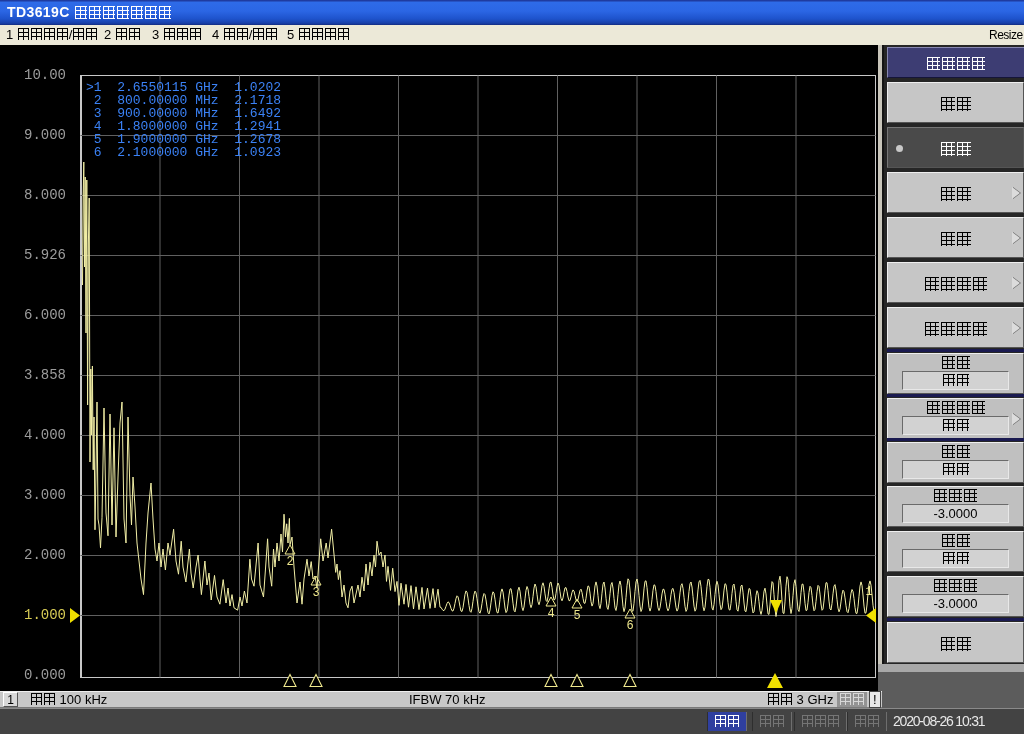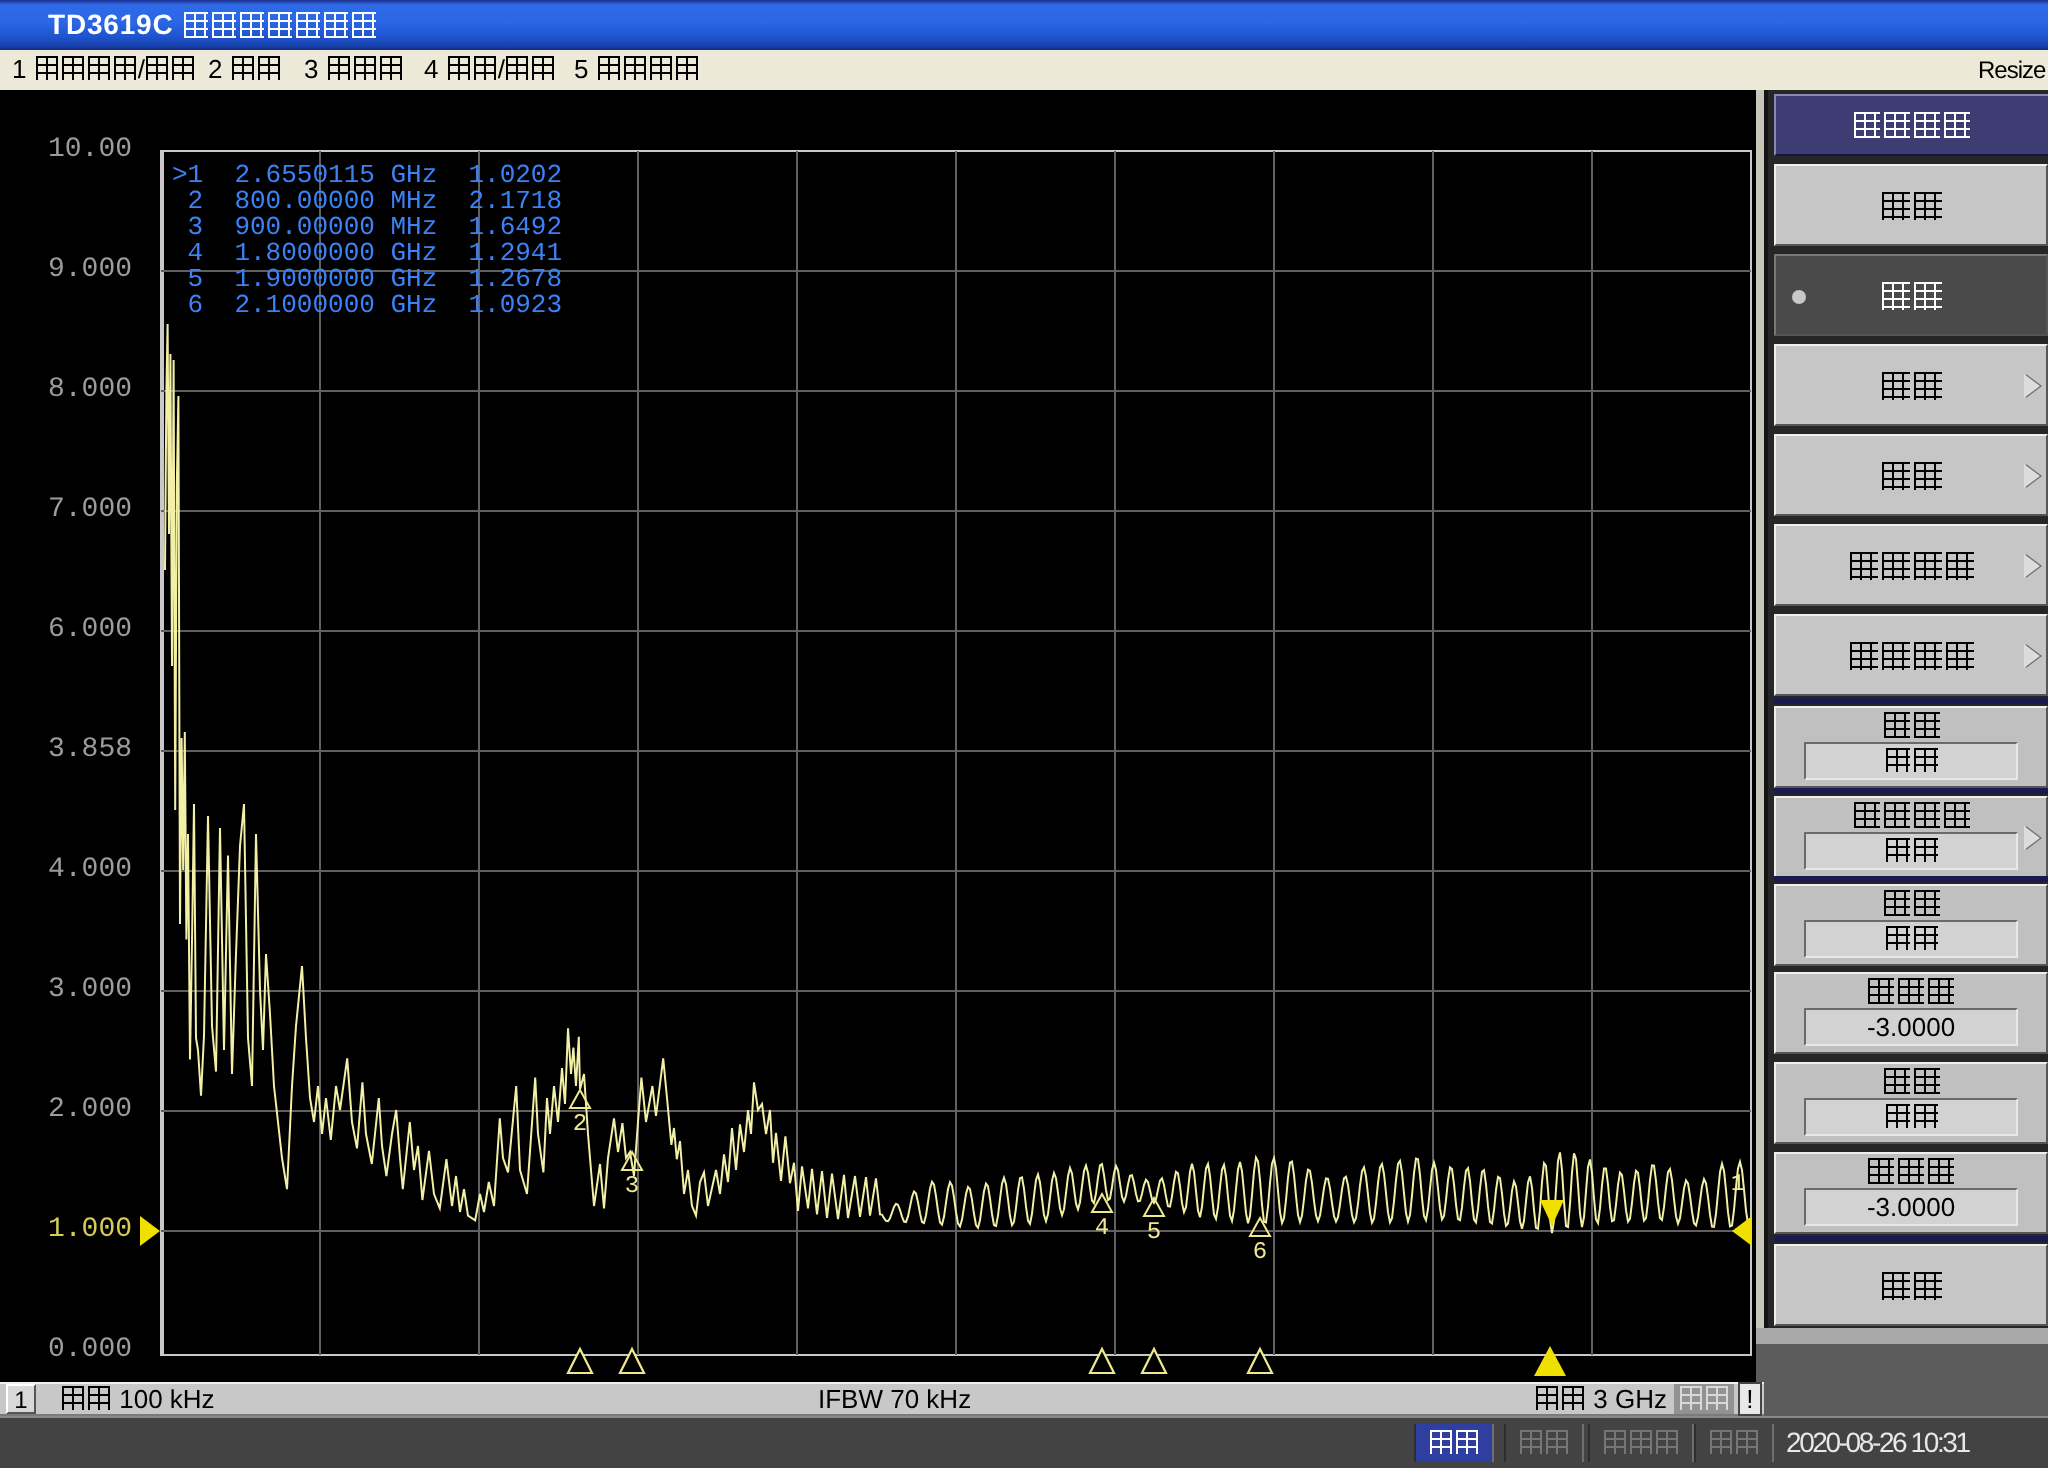--- a/index.html
+++ b/index.html
@@ -2,21 +2,21 @@
 <html><head><meta charset="utf-8"><style>
 *{margin:0;padding:0;box-sizing:border-box}
 html,body{width:1024px;height:734px;overflow:hidden;background:#000;font-family:"Liberation Sans",sans-serif}
 #root{position:relative;width:1024px;height:734px;background:#000}
 i.c{display:inline-block;width:11px;height:12px;margin:0 1px;vertical-align:-1px;
 background-image:repeating-linear-gradient(180deg,currentColor 0 1px,transparent 1px 4px),repeating-linear-gradient(90deg,currentColor 0 1px,transparent 1px 5px);}
 i.c14{display:inline-block;width:12px;height:13px;margin:0 1px;vertical-align:-2px;
 background-image:repeating-linear-gradient(180deg,currentColor 0 1px,transparent 1px 4px),repeating-linear-gradient(90deg,currentColor 0 1px,transparent 1px 5px);}
 #titlebar{position:absolute;left:0;top:0;width:1024px;height:25px;
 background:linear-gradient(180deg,#1B2F8E 0%,#2E6BE8 10%,#2B66E4 45%,#1E53CC 75%,#173FA8 93%,#122B80 100%);
-color:#fff;font-weight:bold;font-size:14px;line-height:25px;padding-left:24px;letter-spacing:0.4px}
+color:#fff;font-weight:bold;font-size:14px;line-height:25px;padding-left:7px;letter-spacing:0.4px}
 #menubar{position:absolute;left:0;top:25px;width:1024px;height:20px;background:#ECE9D8;color:#000;font-size:13px;line-height:20px}
 #menubar span{position:absolute;top:0;white-space:nowrap}
 #chart{position:absolute;left:0;top:45px;width:882px;height:646px;background:#000}
 #plot{position:absolute;left:0;top:0}
 #tl{position:absolute;left:4px;top:5px;height:16px;color:#EDD94A;font-size:13px;letter-spacing:-0.4px;font-family:"Liberation Mono",monospace;white-space:pre}
 #tl .tg{display:inline-block;width:0;height:0;border-left:8px solid #F8E800;border-top:7px solid transparent;border-bottom:7px solid transparent;margin-right:3px;vertical-align:-3px}
 #tl .hl{background:#F0DC28;color:#000;padding:0 1px}
 #mtab{position:absolute;left:86px;top:37px;color:#3b82f6;font-size:13px;line-height:12.9px;font-family:"Liberation Mono",monospace}
 .yl{position:absolute;width:66px;text-align:right;color:#9C9C9C;font-size:14px;font-family:"Liberation Mono",monospace;line-height:16px}
 #panel{position:absolute;left:878px;top:45px;width:156px;height:646px;background:#262626}
@@ -105,21 +105,21 @@
     </svg>
     <pre id="mtab">&gt;1  2.6550115 GHz  1.0202
  2  800.00000 MHz  2.1718
  3  900.00000 MHz  1.6492
  4  1.8000000 GHz  1.2941
  5  1.9000000 GHz  1.2678
  6  2.1000000 GHz  1.0923</pre>
     <div class="yl" style="top:22px">10.00</div>
       <div class="yl" style="top:82px">9.000</div>
       <div class="yl" style="top:142px">8.000</div>
-      <div class="yl" style="top:202px">7.000</div>
+      <div class="yl" style="top:202px">5.926</div>
       <div class="yl" style="top:262px">6.000</div>
       <div class="yl" style="top:322px">3.858</div>
       <div class="yl" style="top:382px">4.000</div>
       <div class="yl" style="top:442px">3.000</div>
       <div class="yl" style="top:502px">2.000</div>
       <div class="yl" style="top:562px;color:#D8CC55">1.000</div>
       <div class="yl" style="top:622px">0.000</div>
   </div>
   <div id="panel">
       <div id="pstrip"></div>

